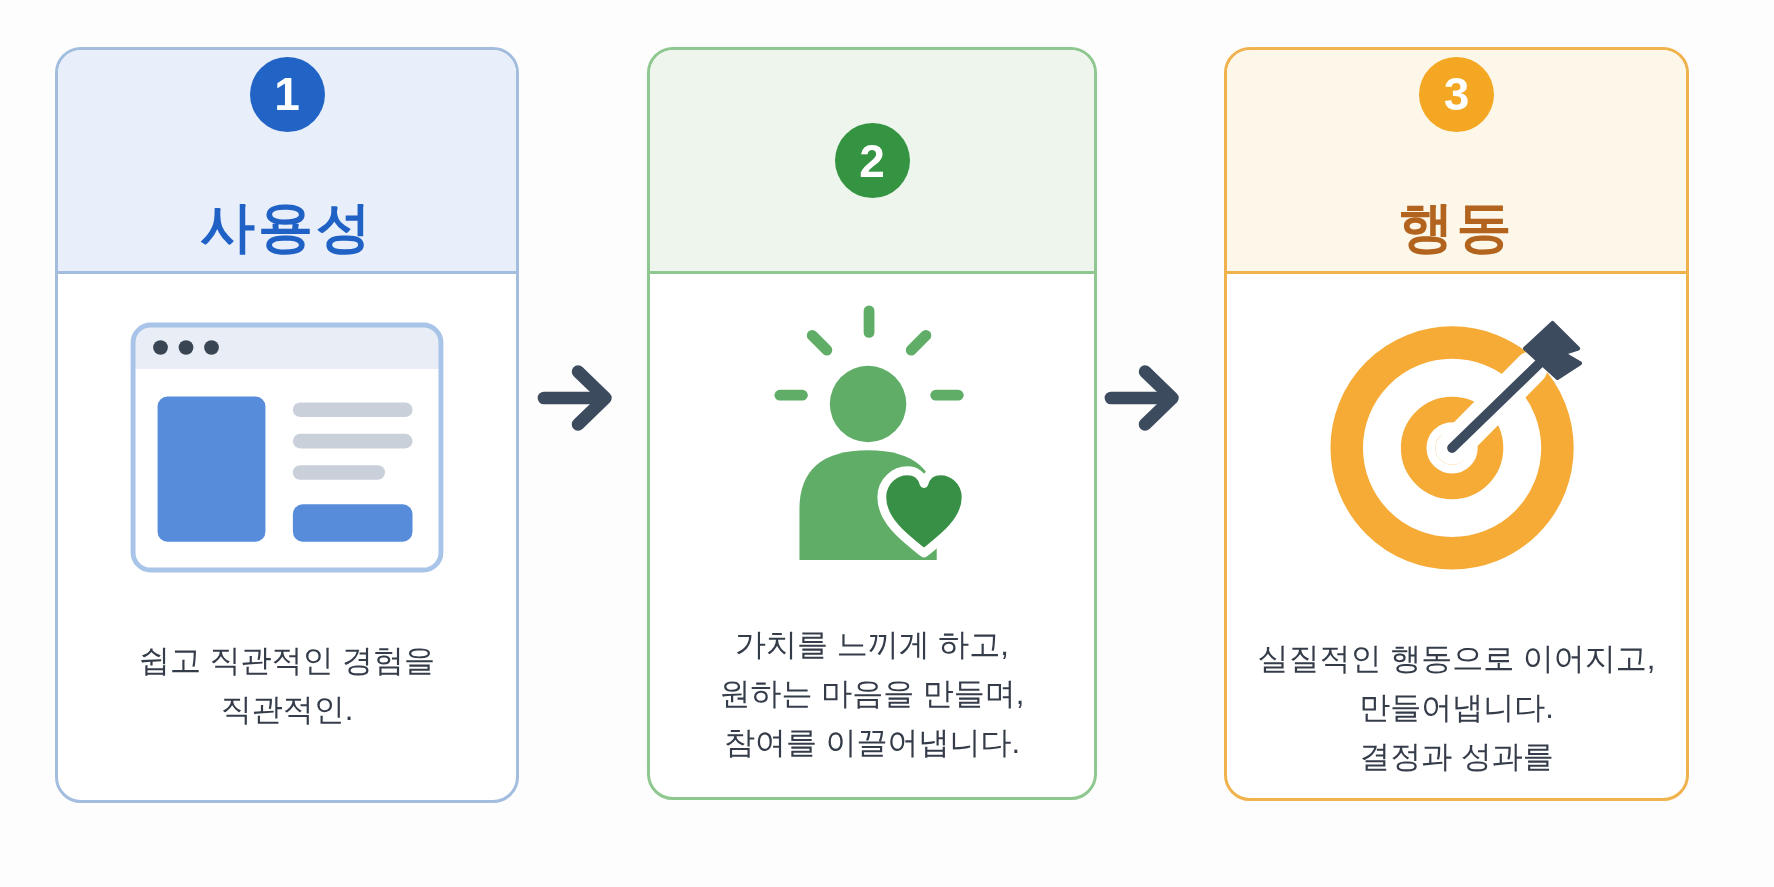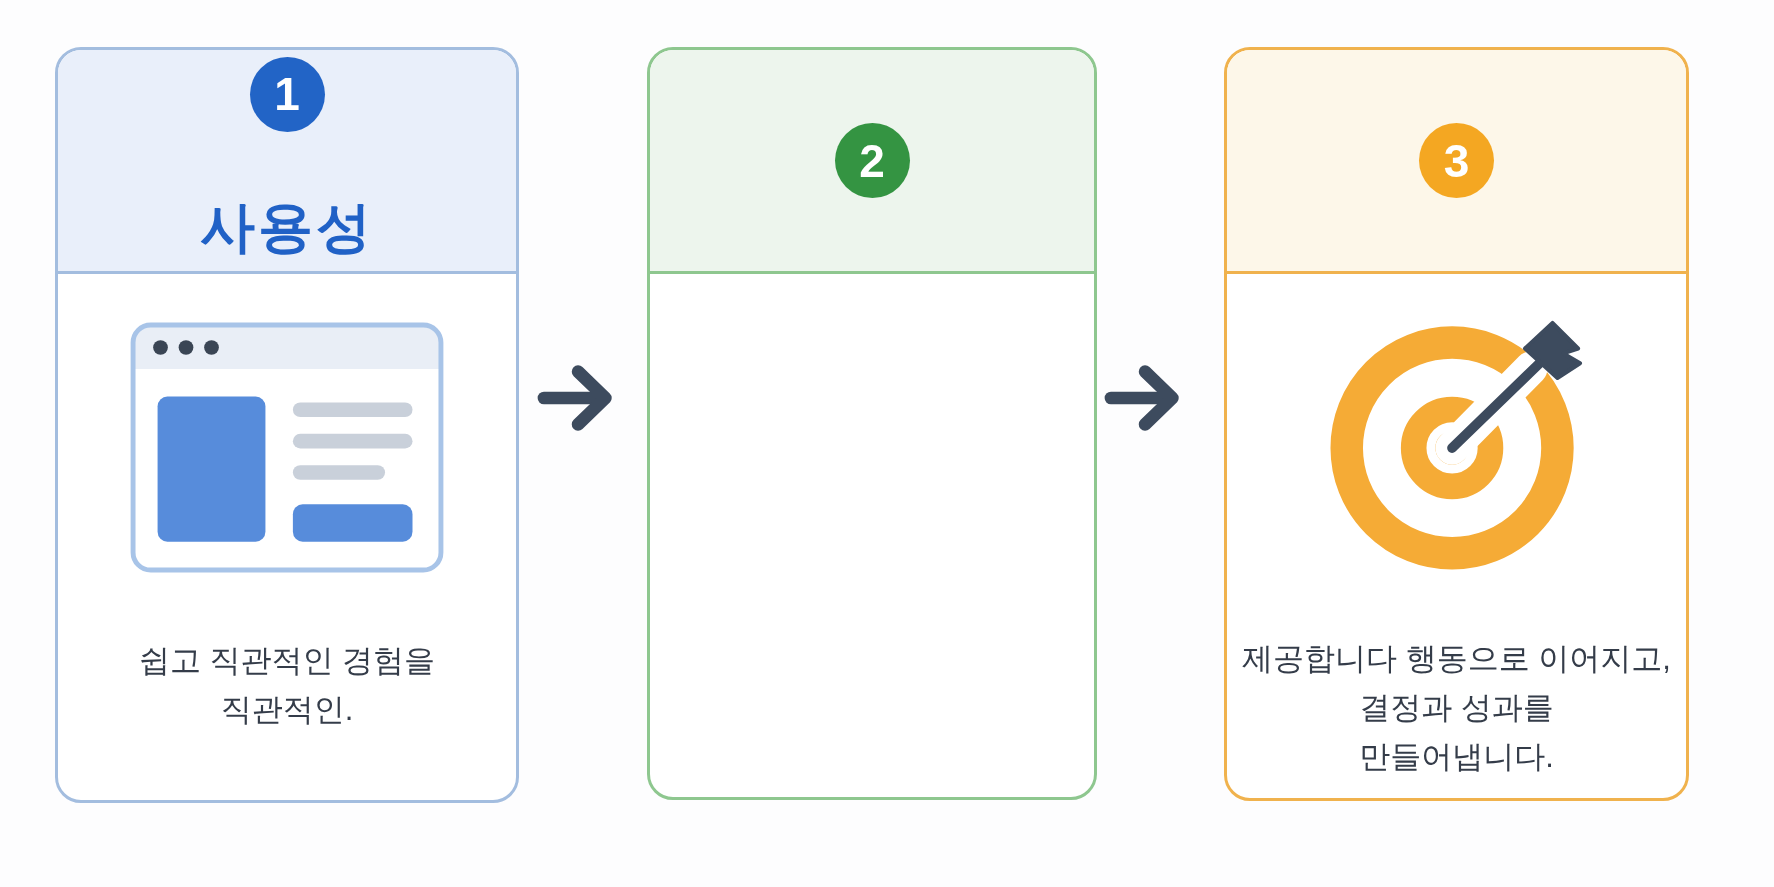--- a/index.html
+++ b/index.html
@@ -99,45 +99,71 @@
     <svg viewBox="0 0 90 80" width="88" height="78">
       <line x1="7" y1="40" x2="62" y2="40"></line>
       <polyline points="42,13 70,40 42,67"></polyline>
     </svg>
   </div>
 
   <div class="card pad-b" style="left: 647px; top: 47px; width: 450px; height: 753px; --border: #8ec78f; --header-bg: #edf5ed; --badge-bg: #349442; --title-color: #2e8f3a; --icon-primary: #5fad66; --icon-dark: #389047;">
     <div class="card-header">
       <div class="badge">2</div>
     </div>
+    <div class="card-body">
+      <div class="icon-wrap">
+        <svg viewBox="0 0 204 262" width="200" height="257">
+          <line class="p-ray" x1="99" y1="8" x2="99" y2="30"></line>
+          <line class="p-ray" x1="41" y1="33" x2="56" y2="48"></line>
+          <line class="p-ray" x1="157" y1="33" x2="142" y2="48"></line>
+          <line class="p-ray" x1="8" y1="94" x2="31" y2="94"></line>
+          <line class="p-ray" x1="190" y1="94" x2="167" y2="94"></line>
+          <circle class="p-fill" cx="98" cy="103" r="39"></circle>
+          <path class="p-fill" d="M28 262 V210 Q28 150 98 150 Q168 150 168 210 V262 Z"></path>
+          <path class="p-heart" d="M155 255
+            C 140 243, 112 224, 112 198
+            C 112 181, 126 171, 138 171
+            C 147 171, 153 176, 155 184
+            C 157 176, 163 171, 172 171
+            C 184 171, 198 181, 198 198
+            C 198 224, 170 243, 155 255 Z"></path>
+        </svg>
+      </div>
+      <div class="description">
+        <div>가치를 느끼게 하고,</div>
+        <div>원하는 마음을 만들며,</div>
+        <div>참여를 이끌어냅니다.</div>
+      </div>
+    </div>
   </div>
 
   <div class="flow-arrow" style="left:1104px">
     <svg viewBox="0 0 90 80" width="88" height="78">
       <line x1="7" y1="40" x2="62" y2="40"></line>
       <polyline points="42,13 70,40 42,67"></polyline>
     </svg>
   </div>
 
   <div class="card pad-c" style="left: 1224px; top: 47px; width: 465px; height: 754px; --border: #f0b24d; --header-bg: #fdf7e9; --badge-bg: #f4a722; --title-color: #b2641f; --icon-primary: #f5ab36; --icon-dark: #3d4b5e;">
     <div class="card-header">
       <div class="badge">3</div>
+      <div class="card-title">행동</div>
     </div>
     <div class="card-body">
       <div class="icon-wrap">
         <svg viewBox="0 0 270 260" width="266" height="256">
           <circle class="t-ring" cx="130" cy="133" r="107" stroke-width="33"></circle>
           <circle class="t-ring" cx="130" cy="133" r="39" stroke-width="26"></circle>
           <circle class="t-dot" cx="130" cy="133" r="17"></circle>
           <line class="t-gap" x1="130" y1="133" x2="210" y2="52"></line>
           <line class="t-shaft" x1="130" y1="133" x2="222" y2="44"></line>
           <path class="t-fletch" d="M232 6 L258 32 L243 37 L260 47 L237 62 L204 32 Z"></path>
         </svg>
       </div>
       <div class="description">
-        <div>제공합니다 행동으로 이어지고,</div>
+        <div>실질적인 행동으로 이어지고,</div>
+        <div>만들어냅니다.</div>
         <div>결정과 성과를</div>
-        <div>만들어냅니다.</div>
       </div>
     </div>
   </div>
 
 </div>
 
 </body></html>

